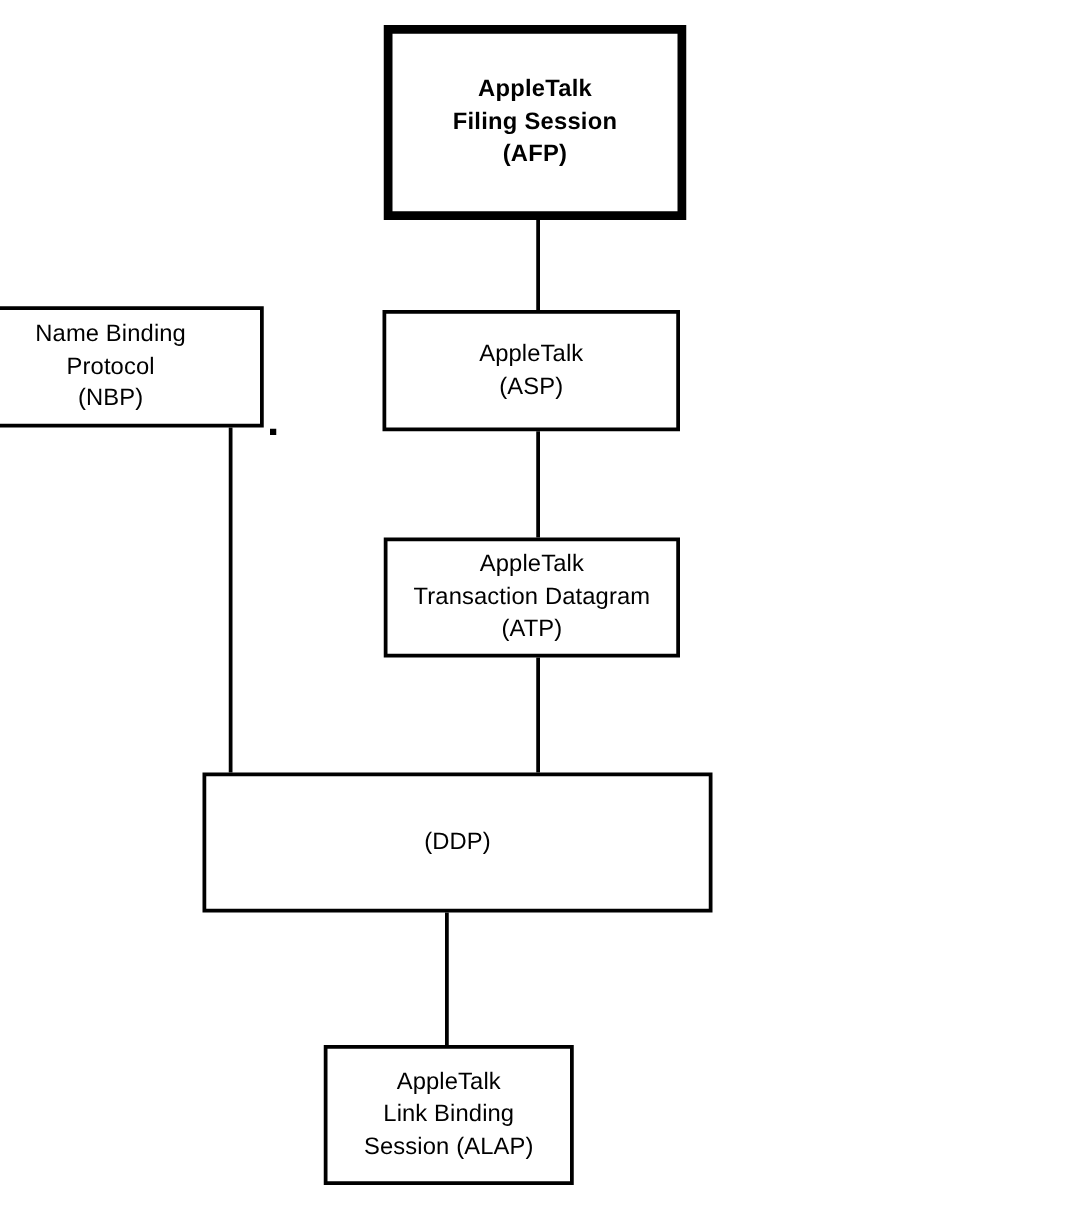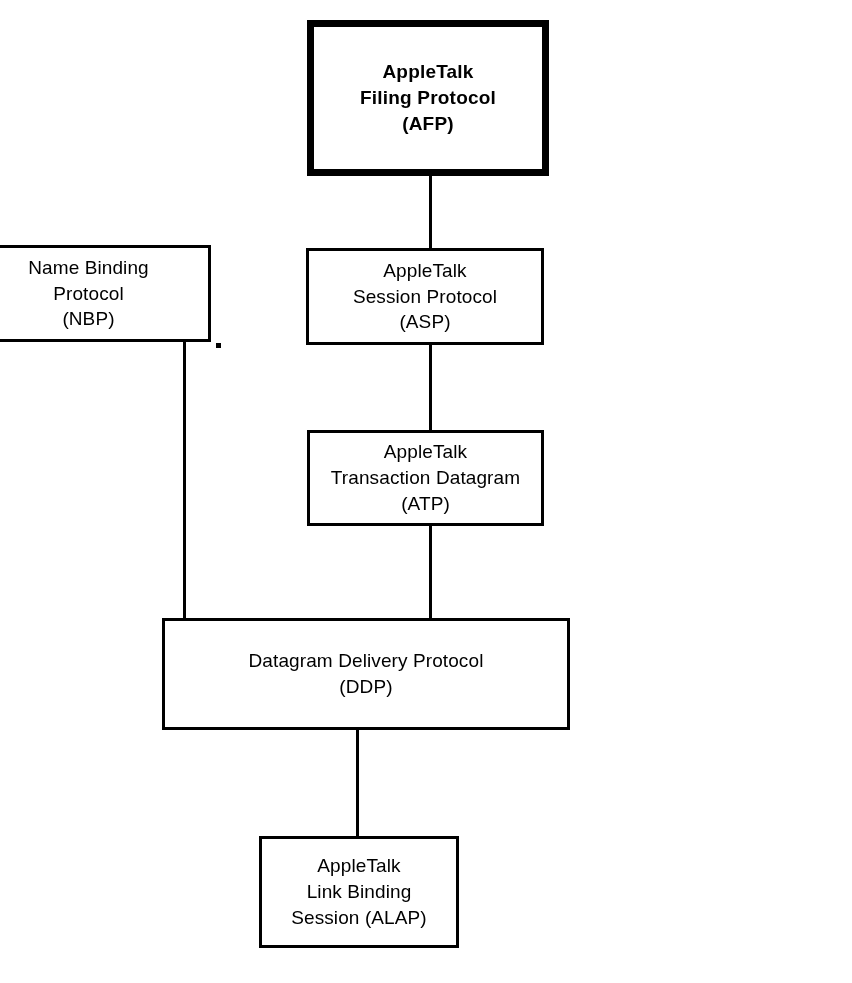--- a/index.html
+++ b/index.html
@@ -87,44 +87,42 @@
   <div class="connector vertical" id="conn-afp-asp"></div>
   <div class="connector vertical" id="conn-asp-atp"></div>
   <div class="connector vertical" id="conn-atp-ddp"></div>
   <div class="connector vertical" id="conn-nbp-ddp"></div>
   <div class="connector vertical" id="conn-ddp-alap"></div>
 
   <div class="speck" id="speck-nbp"></div>
 
   <div class="node emphasis" id="node-afp">
     <span class="label">AppleTalk</span>
-    <span class="label">Filing Protocol</span>
+    <span class="label">Filing Session</span>
     <span class="label">(AFP)</span>
   </div>
 
   <div class="node" id="node-nbp">
     <span class="label">Name Binding</span>
     <span class="label">Protocol</span>
     <span class="label">(NBP)</span>
   </div>
 
   <div class="node" id="node-asp">
     <span class="label">AppleTalk</span>
-    <span class="label">Session Protocol</span>
     <span class="label">(ASP)</span>
   </div>
 
   <div class="node" id="node-atp">
     <span class="label">AppleTalk</span>
     <span class="label">Transaction Datagram</span>
     <span class="label">(ATP)</span>
   </div>
 
   <div class="node" id="node-ddp">
-    <span class="label">Datagram Delivery Protocol</span>
     <span class="label">(DDP)</span>
   </div>
 
   <div class="node" id="node-alap">
     <span class="label">AppleTalk</span>
     <span class="label">Link Binding</span>
     <span class="label">Session (ALAP)</span>
   </div>
 
 </div>

